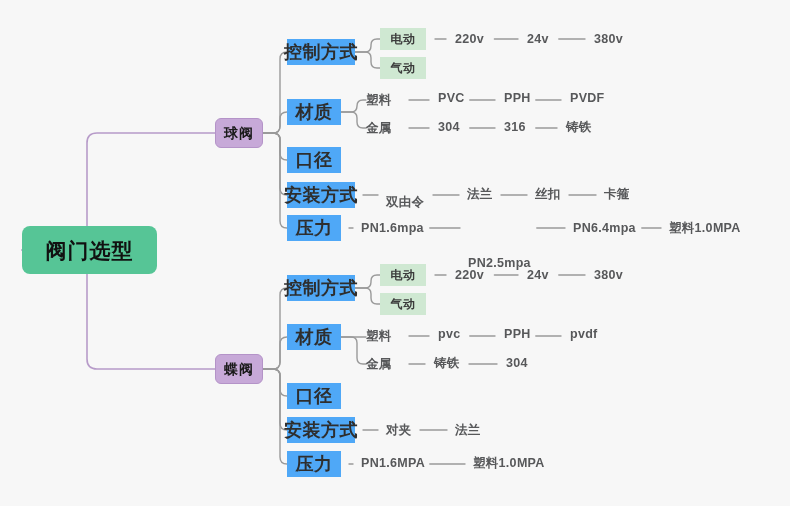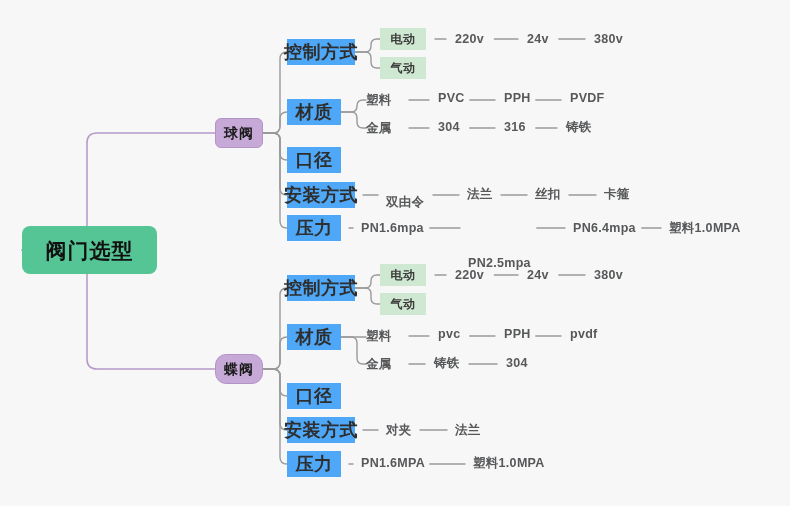--- a/index.html
+++ b/index.html
@@ -156,21 +156,21 @@
     <div class="node n-blue" style="left: 287px; top: 182px; width: 68px; height: 26px;">安装方式</div>
     <div class="node n-text" style="left: 386px; top: 185px; height: 18px; margin-top: 8px;">双由令</div>
     <div class="node n-text" style="left: 467px; top: 185px; height: 18px;">法兰</div>
     <div class="node n-text" style="left: 535px; top: 185px; height: 18px;">丝扣</div>
     <div class="node n-text" style="left: 604px; top: 185px; height: 18px;">卡箍</div>
     <div class="node n-blue" style="left: 287px; top: 215px; width: 54px; height: 26px;">压力</div>
     <div class="node n-text" style="left: 361px; top: 219px; height: 18px;">PN1.6mpa</div>
     <div class="node n-text" style="left: 468px; top: 222px; height: 18px; margin-top: 32px;">PN2.5mpa</div>
     <div class="node n-text" style="left: 573px; top: 219px; height: 18px;">PN6.4mpa</div>
     <div class="node n-text" style="left: 669px; top: 219px; height: 18px;">塑料1.0MPA</div>
-    <div class="node n-branch" style="left: 215px; top: 354px; width: 48px; height: 30px; border-radius: 11px;">蝶阀</div>
+    <div class="node n-branch" style="left: 215px; top: 354px; width: 48px; height: 30px;">蝶阀</div>
     <div class="node n-blue" style="left: 287px; top: 275px; width: 68px; height: 26px;">控制方式</div>
     <div class="node n-green" style="left: 380px; top: 264px; width: 46px; height: 22px;">电动</div>
     <div class="node n-text" style="left: 455px; top: 266px; height: 18px;">220v</div>
     <div class="node n-text" style="left: 527px; top: 266px; height: 18px;">24v</div>
     <div class="node n-text" style="left: 594px; top: 266px; height: 18px;">380v</div>
     <div class="node n-green" style="left: 380px; top: 293px; width: 46px; height: 22px;">气动</div>
     <div class="node n-blue" style="left: 287px; top: 324px; width: 54px; height: 26px;">材质</div>
     <div class="node n-text" style="left: 366px; top: 327px; width: 34px; height: 18px;">塑料</div>
     <div class="node n-text" style="left: 438px; top: 325px; height: 18px;">pvc</div>
     <div class="node n-text" style="left: 504px; top: 325px; height: 18px;">PPH</div>

